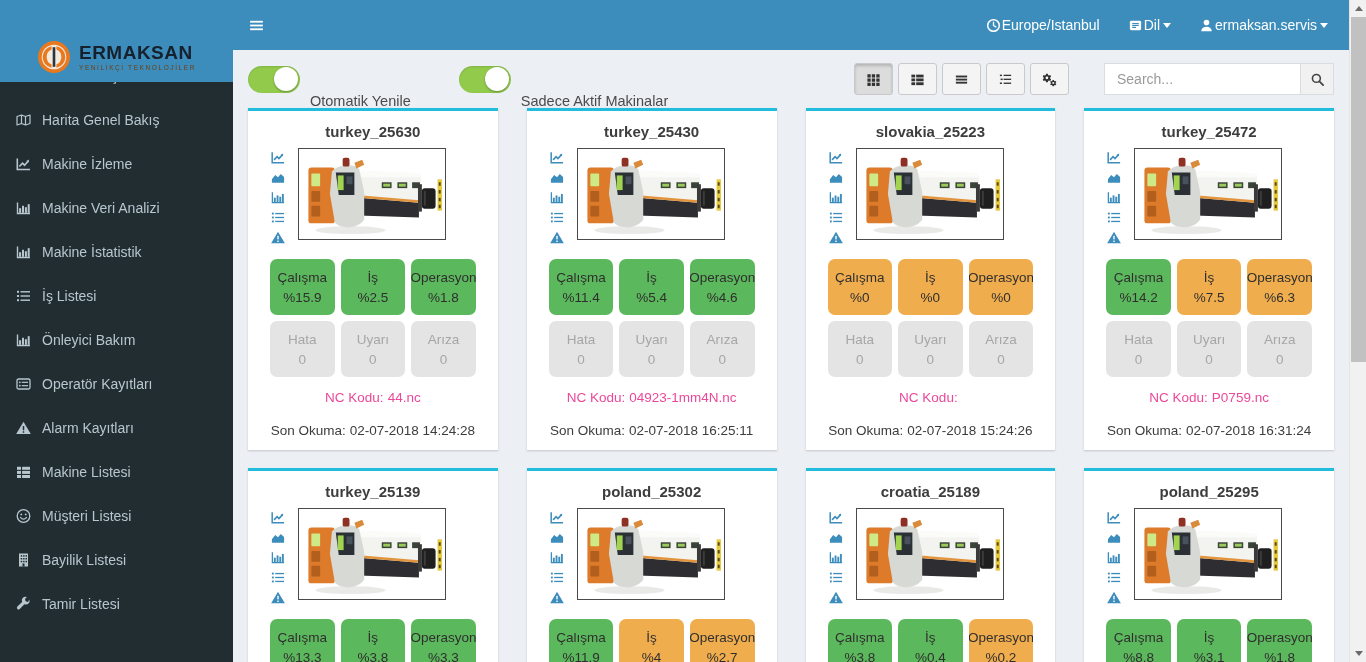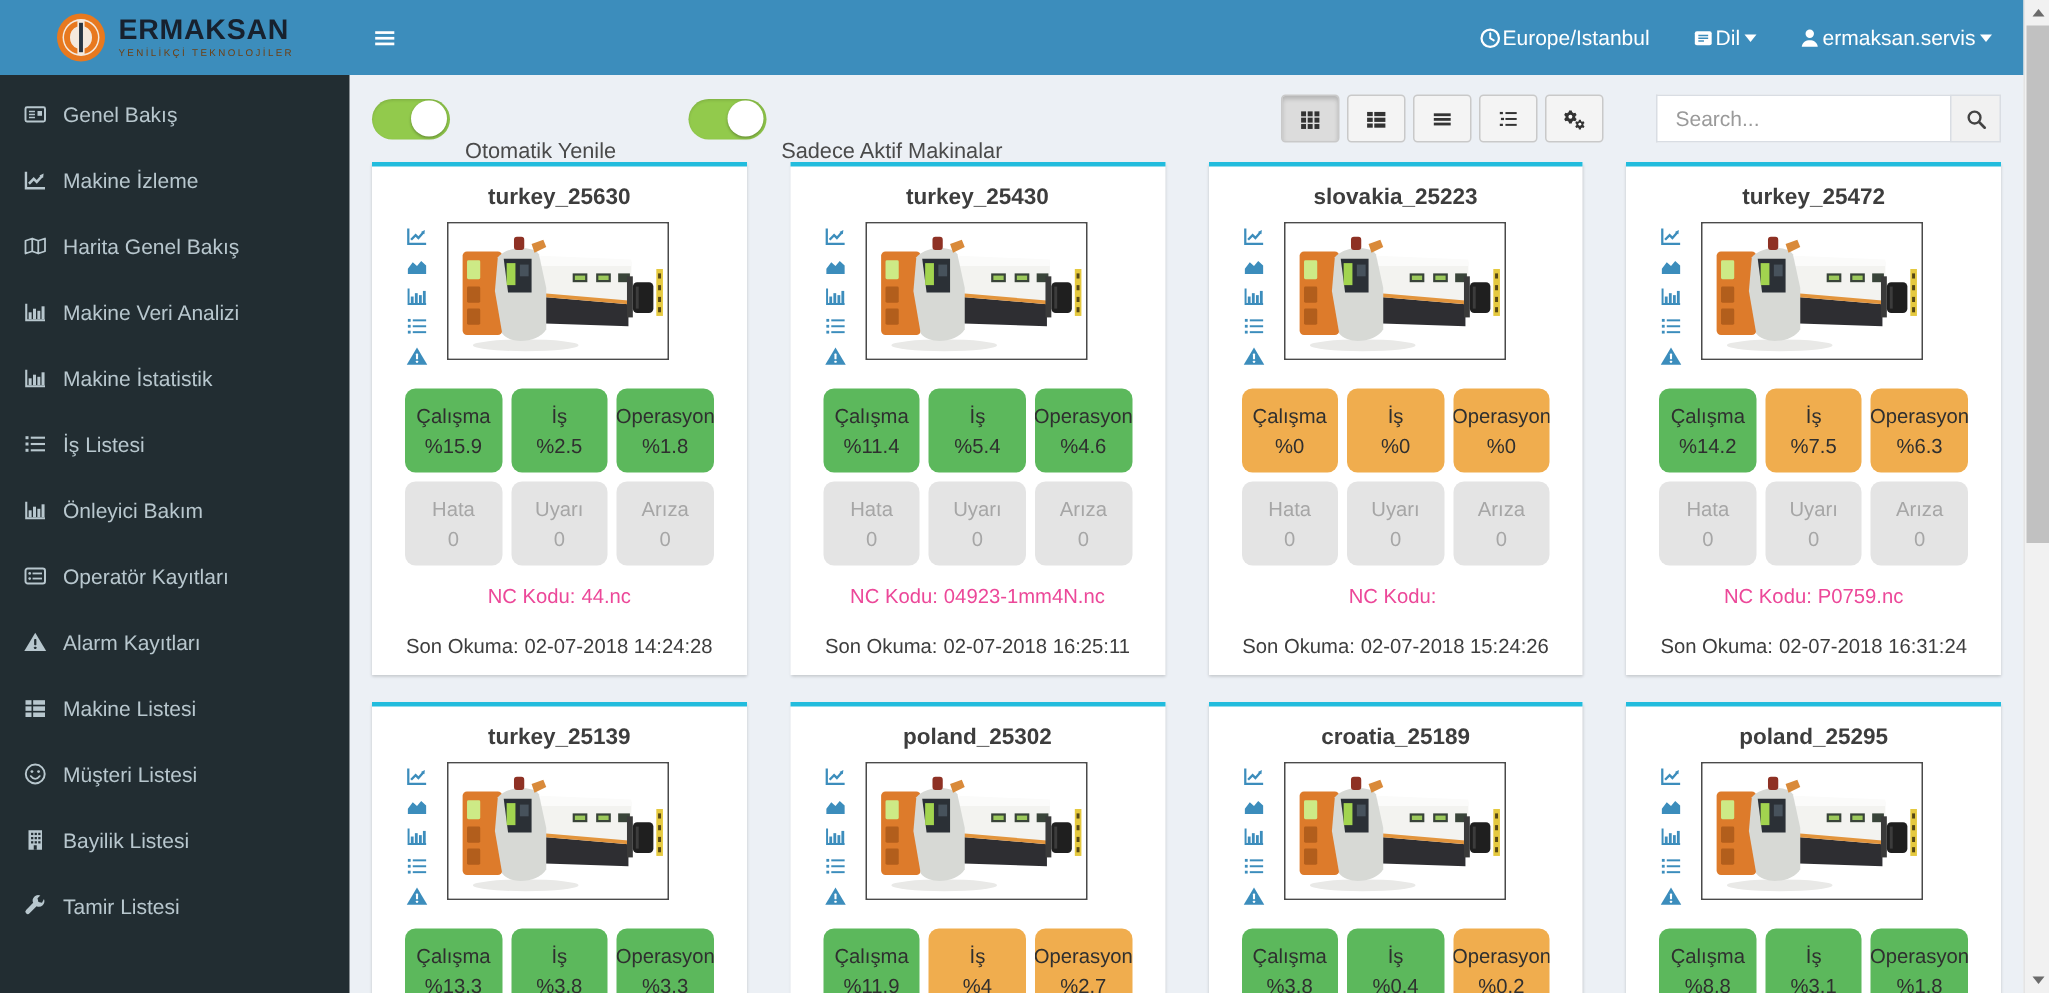--- a/index.html
+++ b/index.html
@@ -6,21 +6,21 @@
   html,body { margin:0; padding:0; }
   body {
     width:1366px; height:662px; overflow:hidden; position:relative;
     font-family:"Liberation Sans", sans-serif; background:#ecf0f5;
   }
   .icon { display:inline-flex; align-items:center; justify-content:center; }
   .icon svg { width:100%; height:100%; display:block; }
 
   
   .topbar { position:absolute; top:0; left:0; right:0; height:50px; background:#3c8dbc; display:flex; z-index:5; }
-  .brand { width:233px; height:50px; display:flex; align-items:center; justify-content:center; gap:8px; background:#3c8dbc; }
+  .brand { width:233px; height:50px; display:flex; align-items:center; justify-content:center; gap:8px; background:#3c8dbc;margin-top:32px; }
   .brand-logo { width:34px; height:34px; }
   .brand-col { display:flex; flex-direction:column; line-height:1; }
   .brand-title { font-weight:bold; font-size:19px; color:#17212e; letter-spacing:.5px; }
   .brand-tagline { font-size:6.5px; color:#6e3f12; letter-spacing:1.6px; margin-top:3px; }
   .hamburger { width:46px; height:50px; display:flex; align-items:center; justify-content:center; color:#fff; cursor:pointer; }
   .hamburger .icon { width:17px; height:17px; }
   .nav-right { margin-left:auto; display:flex; align-items:center; color:#fff; padding-right:24px; }
   .nav-item { display:flex; align-items:center; gap:1px; padding:0 14px; height:50px; font-size:14px; cursor:pointer; }
   .nav-item .icon { width:15px; height:15px; }
   .caret { width:0; height:0; border-left:4px solid transparent; border-right:4px solid transparent; border-top:5px solid #fff; margin-left:2px; }
@@ -150,34 +150,34 @@
             <path d="M3.8 6.3h4M3.8 8.3h4M3.8 10.3h4"></path>
           </g>
           <rect x="9.5" y="6" width="3" height="3.2" fill="currentColor"></rect>
         </svg>
       </span>
     <span>Genel Bakış</span>
   </div>
     <div class="side-item">
     <span class="icon">
         <svg viewBox="0 0 16 16">
+          <path d="M1.5 4.5 6 3l4 1.5L14.5 3v8.5L10 13 6 11.5l-4.5 1.5zM6 3v8.5M10 4.5V13" fill="none" stroke="currentColor" stroke-width="1.2" stroke-linejoin="round"></path>
+        </svg>
+      </span>
+    <span>Harita Genel Bakış</span>
+  </div>
+    <div class="side-item">
+    <span class="icon">
+        <svg viewBox="0 0 16 16">
           <path d="M1.8 2.5v11h12.7" fill="none" stroke="currentColor" stroke-width="1.6"></path>
           <path d="M3.8 10.5 7 7.2l2 2 3.6-4" fill="none" stroke="currentColor" stroke-width="1.7"></path>
           <path d="M13.6 3.6l-.4 3-2.4-1.6z" fill="currentColor"></path>
         </svg>
       </span>
     <span>Makine İzleme</span>
-  </div>
-    <div class="side-item">
-    <span class="icon">
-        <svg viewBox="0 0 16 16">
-          <path d="M1.5 4.5 6 3l4 1.5L14.5 3v8.5L10 13 6 11.5l-4.5 1.5zM6 3v8.5M10 4.5V13" fill="none" stroke="currentColor" stroke-width="1.2" stroke-linejoin="round"></path>
-        </svg>
-      </span>
-    <span>Harita Genel Bakış</span>
   </div>
     <div class="side-item">
     <span class="icon">
         <svg viewBox="0 0 16 16">
           <path d="M2 2.5v11h12.5" fill="none" stroke="currentColor" stroke-width="1.4"></path>
           <rect x="3.6" y="8.2" width="2" height="4.6" fill="currentColor"></rect>
           <rect x="6.5" y="5.8" width="2" height="7" fill="currentColor"></rect>
           <rect x="9.4" y="7.2" width="2" height="5.6" fill="currentColor"></rect>
           <rect x="12.2" y="4.2" width="2" height="8.6" fill="currentColor"></rect>
         </svg>

